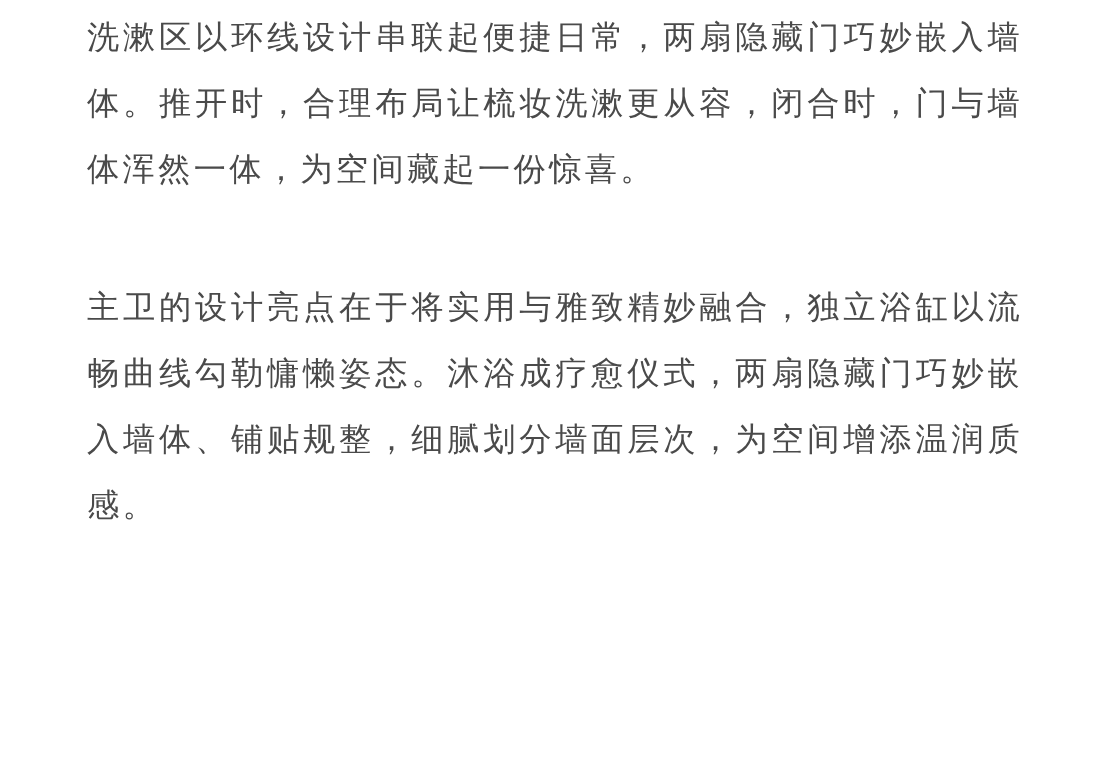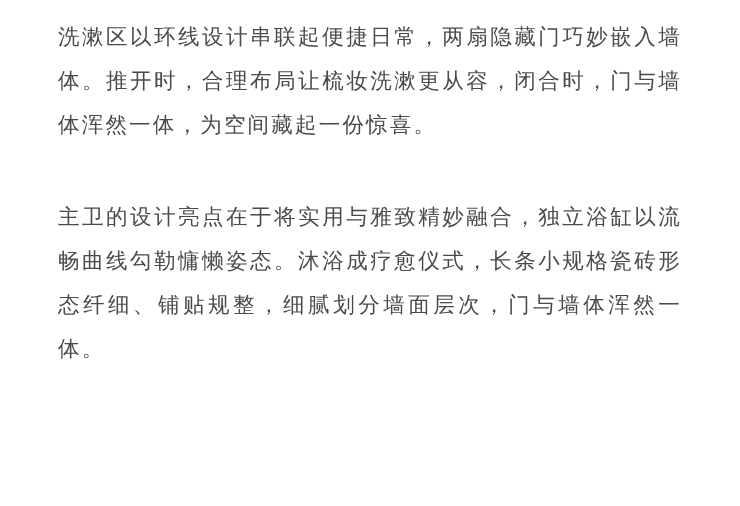--- a/index.html
+++ b/index.html
@@ -10,21 +10,21 @@
     width: 740px;
     height: 506px;
     background: #ffffff;
     font-family: "Liberation Sans", sans-serif;
     overflow: hidden;
   }
   .page {
     width: 740px;
     height: 498px;
     box-sizing: border-box;
-    padding: 12px 58px;
+    padding: 0 58px;
     background: #ffffff;
     position: relative;
   }
   .para {
     color: #4a4a4a;
     font-size: 21.5px;
     line-height: 44px;
     letter-spacing: 2.2px;
     text-align: justify;
     text-align-last: left;
@@ -37,14 +37,14 @@
   .para-gap {
     height: 48px;
   }
 </style>
 </head>
 <body>
 
 <div class="page">
   <p class="para para-1">洗漱区以环线设计串联起便捷日常，两扇隐藏门巧妙嵌入墙体。推开时，合理布局让梳妆洗漱更从容，闭合时，门与墙体浑然一体，为空间藏起一份惊喜。</p>
   <div class="para-gap"></div>
-  <p class="para para-2">主卫的设计亮点在于将实用与雅致精妙融合，独立浴缸以流畅曲线勾勒慵懒姿态。沐浴成疗愈仪式，长条小规格瓷砖形态纤细、铺贴规整，细腻划分墙面层次，门与墙体浑然一体。</p>
+  <p class="para para-2">主卫的设计亮点在于将实用与雅致精妙融合，独立浴缸以流畅曲线勾勒慵懒姿态。沐浴成疗愈仪式，两扇隐藏门巧妙嵌入墙体、铺贴规整，细腻划分墙面层次，为空间增添温润质感。</p>
 </div>
 
 </body></html>

